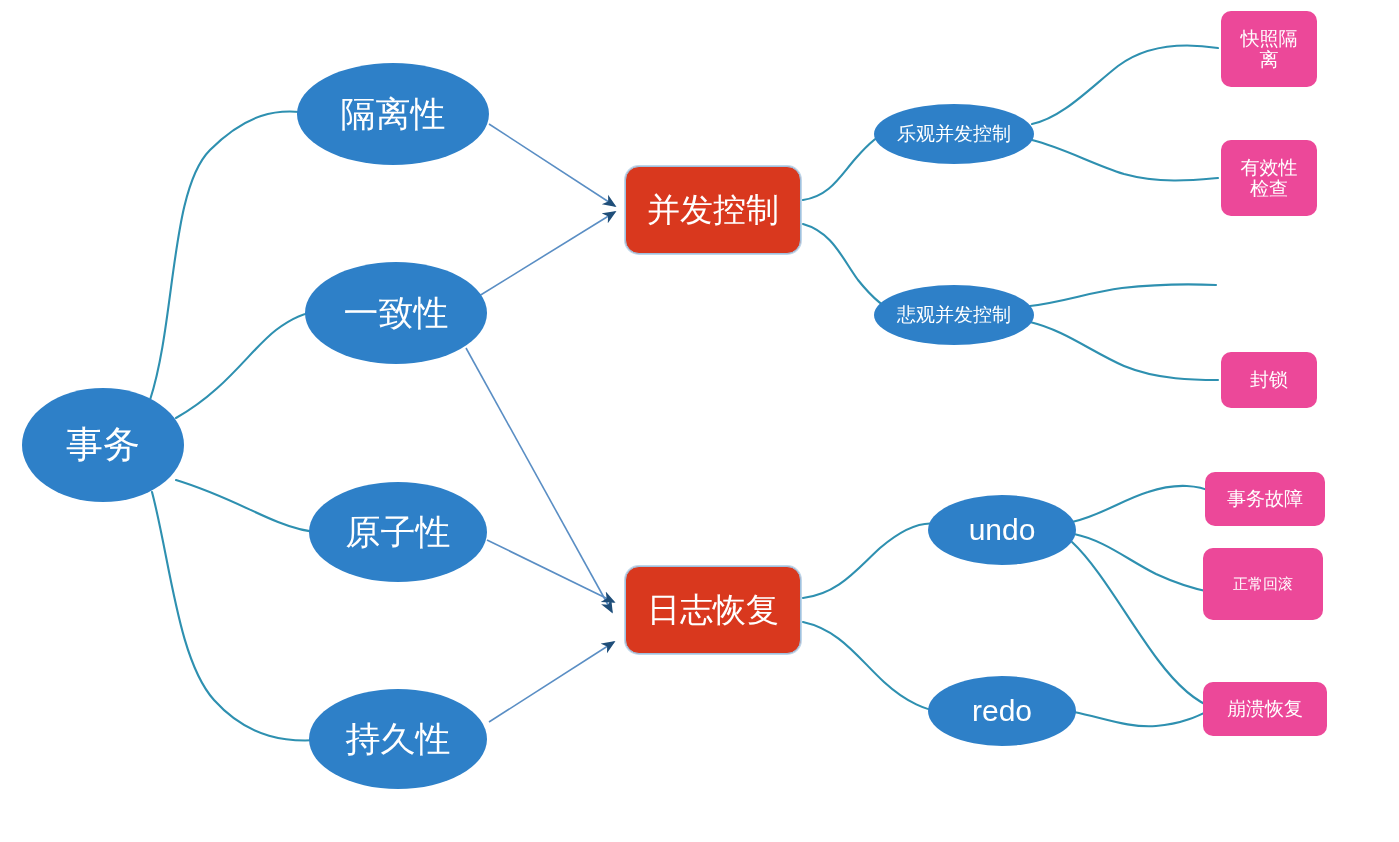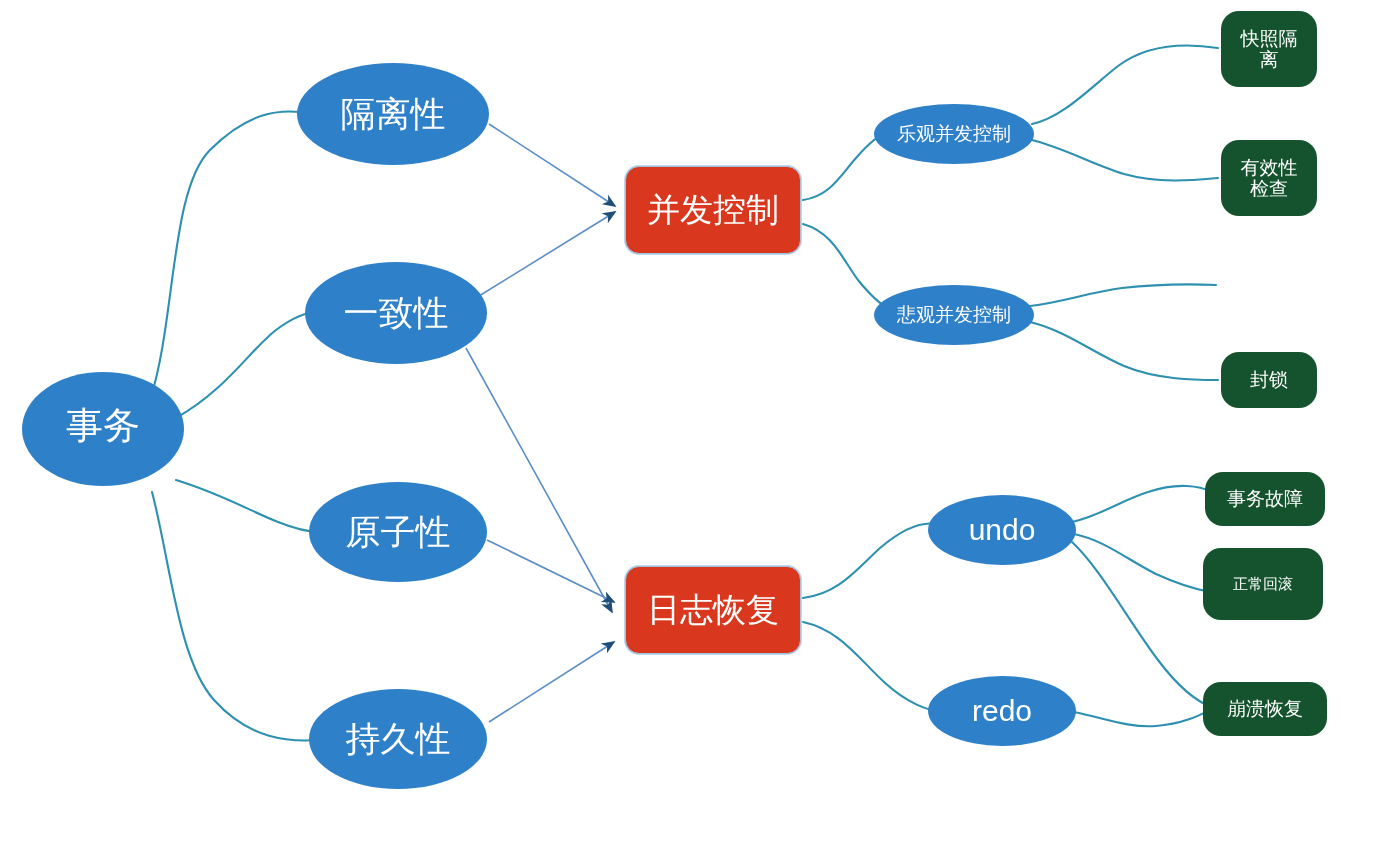--- a/index.html
+++ b/index.html
@@ -35,31 +35,31 @@
     box-sizing: border-box;
     line-height: 1.12;
     z-index: 5;
     white-space: pre-line;
   }
   .ellipse {
     background: #2e80c8;
     border-radius: 50%;
   }
   .rrect {
-    background: #14532d;
-    border-radius: 18px;
+    background: #ec4899;
+    border-radius: 10px;
   }
   .redbox {
     background: #d9381e;
     border-radius: 14px;
     border: 1px solid #9fc2e0;
     box-shadow: 0 0 0 1px rgba(140,180,215,0.55);
     text-align: right;
   }
-  .n-root      { left: 22px;   top: 372px; width: 162px; height: 114px; font-size: 37px; font-family: Liberation Mono, monospace; }
+  .n-root      { left: 22px;   top: 388px; width: 162px; height: 114px; font-size: 37px; }
   .n-iso       { left: 297px;  top: 63px;  width: 192px; height: 102px; font-size: 35px; }
   .n-cons      { left: 305px;  top: 262px; width: 182px; height: 102px; font-size: 35px; }
   .n-atom      { left: 309px;  top: 482px; width: 178px; height: 100px; font-size: 35px; }
   .n-dur       { left: 309px;  top: 689px; width: 178px; height: 100px; font-size: 35px; }
   .n-cc        { left: 625px;  top: 166px; width: 176px; height: 88px;  font-size: 33px; }
   .n-log       { left: 625px;  top: 566px; width: 176px; height: 88px;  font-size: 33px; }
   .n-occ       { left: 874px;  top: 104px; width: 160px; height: 60px;  font-size: 19px; }
   .n-pcc       { left: 874px;  top: 285px; width: 160px; height: 60px;  font-size: 19px; }
   .n-snap      { left: 1221px; top: 11px;  width: 96px;  height: 76px;  font-size: 19px; }
   .n-valid     { left: 1221px; top: 140px; width: 96px;  height: 76px;  font-size: 19px; }

